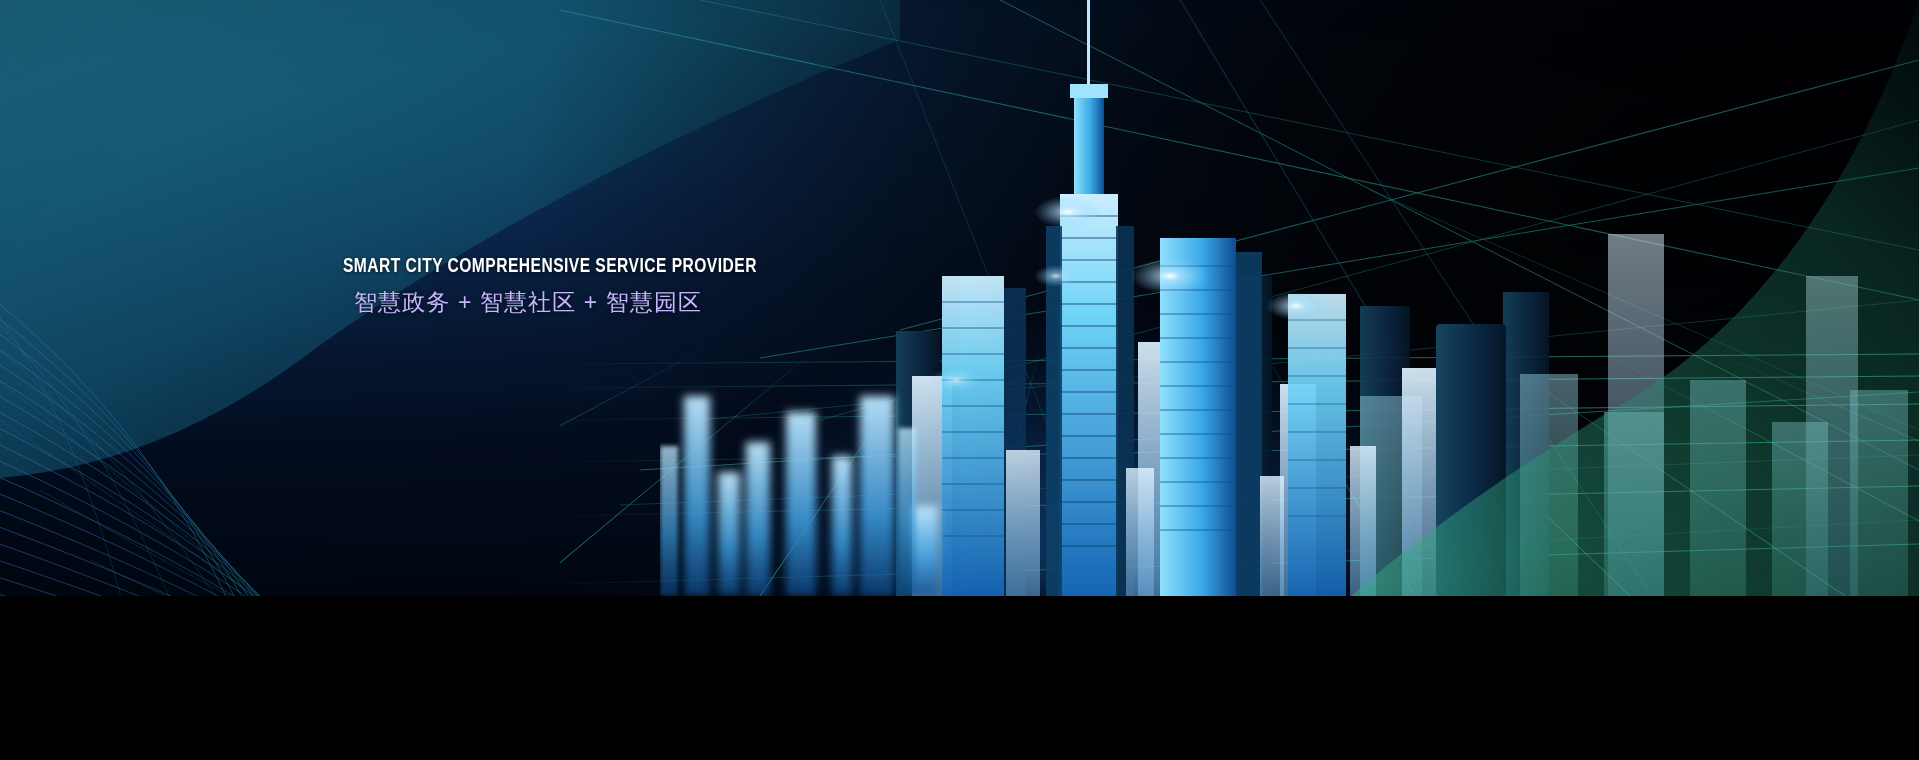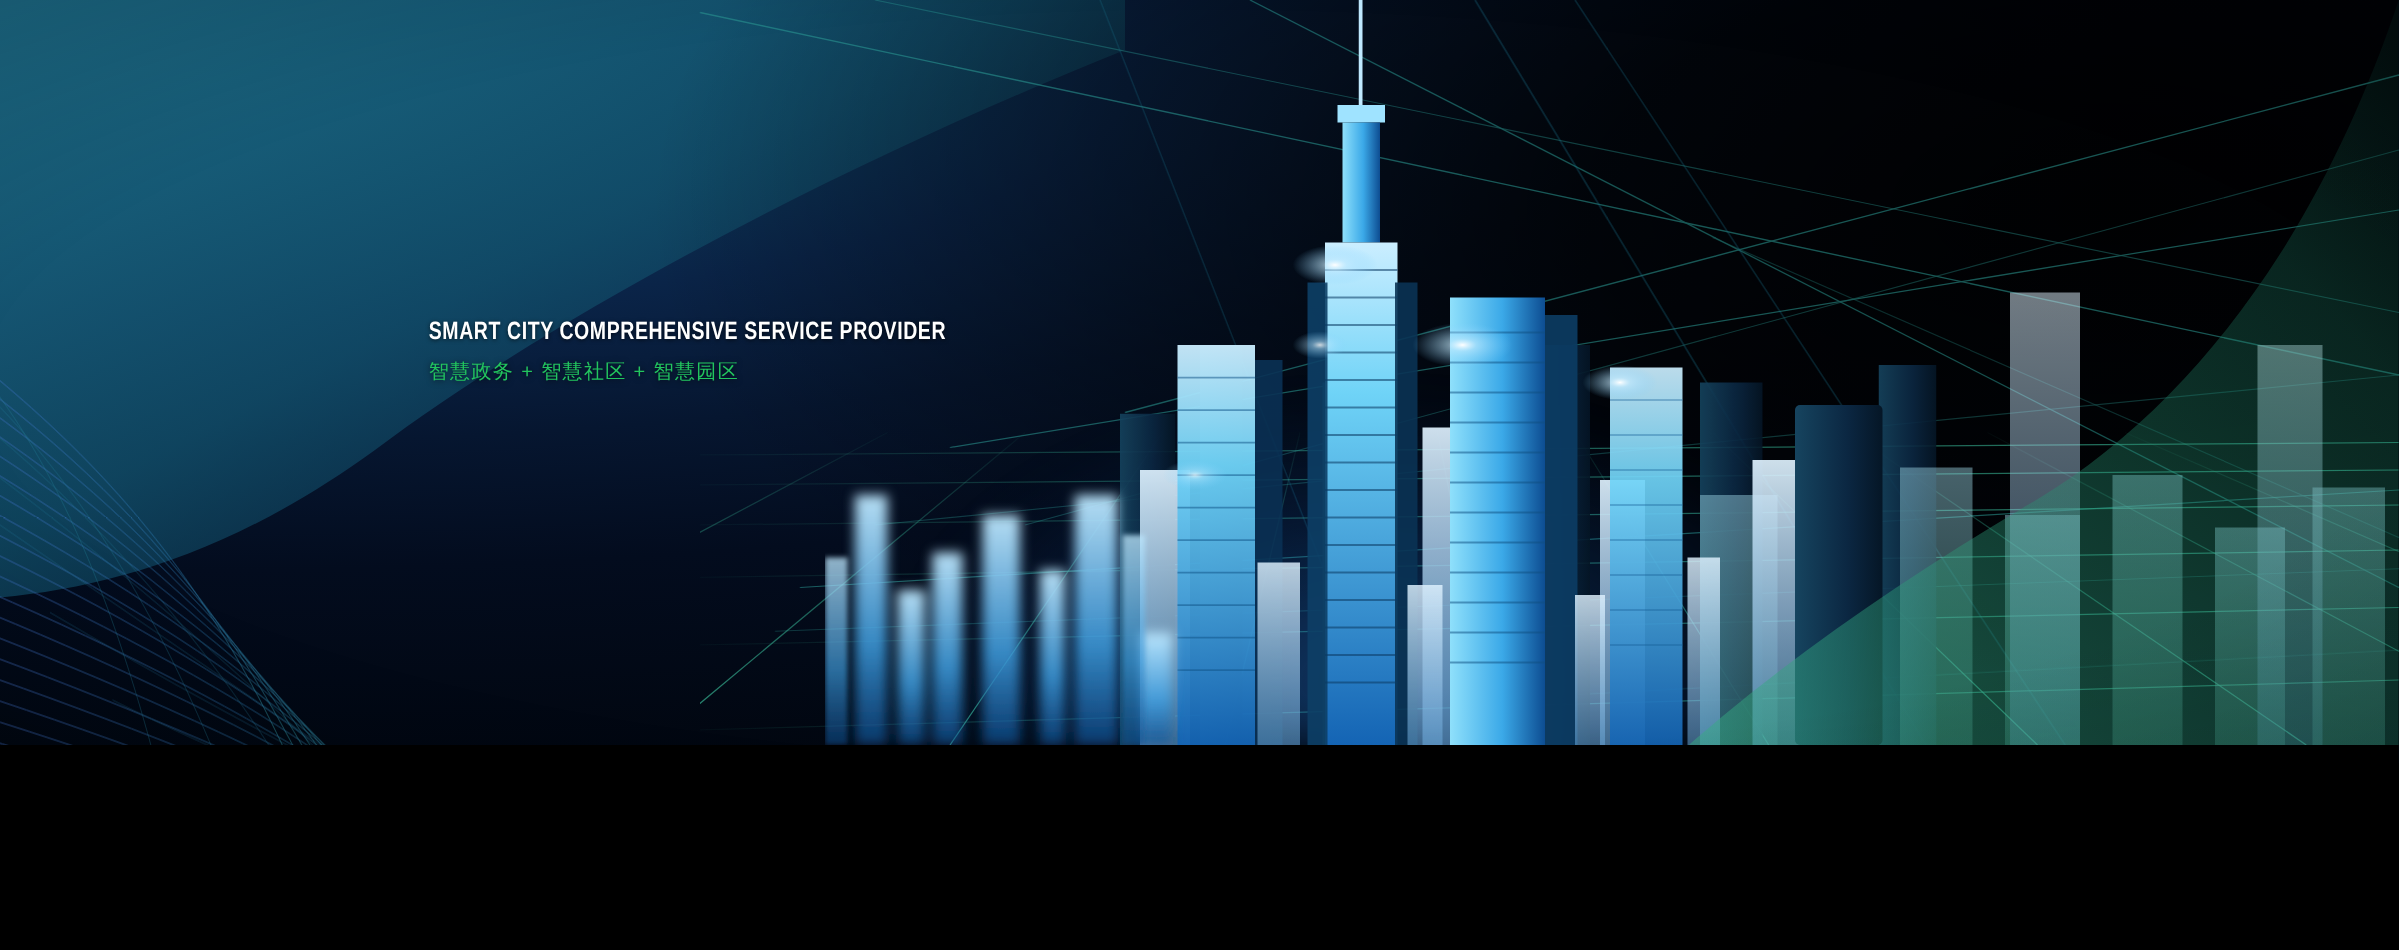--- a/index.html
+++ b/index.html
@@ -70,25 +70,25 @@
     color:#2bd98c;
     font-weight:bold;
     font-size:55px;
     letter-spacing:2px;
     white-space:nowrap;
     margin:0;
     line-height:1.18;
     text-shadow:0 2px 14px rgba(18,150,95,.45), 0 0 2px rgba(43,217,140,.5);
   }
   .subline{
-    color:#22c55e;
-    font-size:16px;
+    color:#c4b5fd;
+    font-size:23px;
     letter-spacing:1.1px;
     white-space:nowrap;
-    margin:12px 0 0 0;
+    margin:12px 0 0 11px;
     line-height:1.3;
     text-shadow:0 1px 5px rgba(0,0,0,.7);
   }
 </style>
 </head>
 <body>
 
 <div class="banner">
 
   <div class="bg-base"></div>

